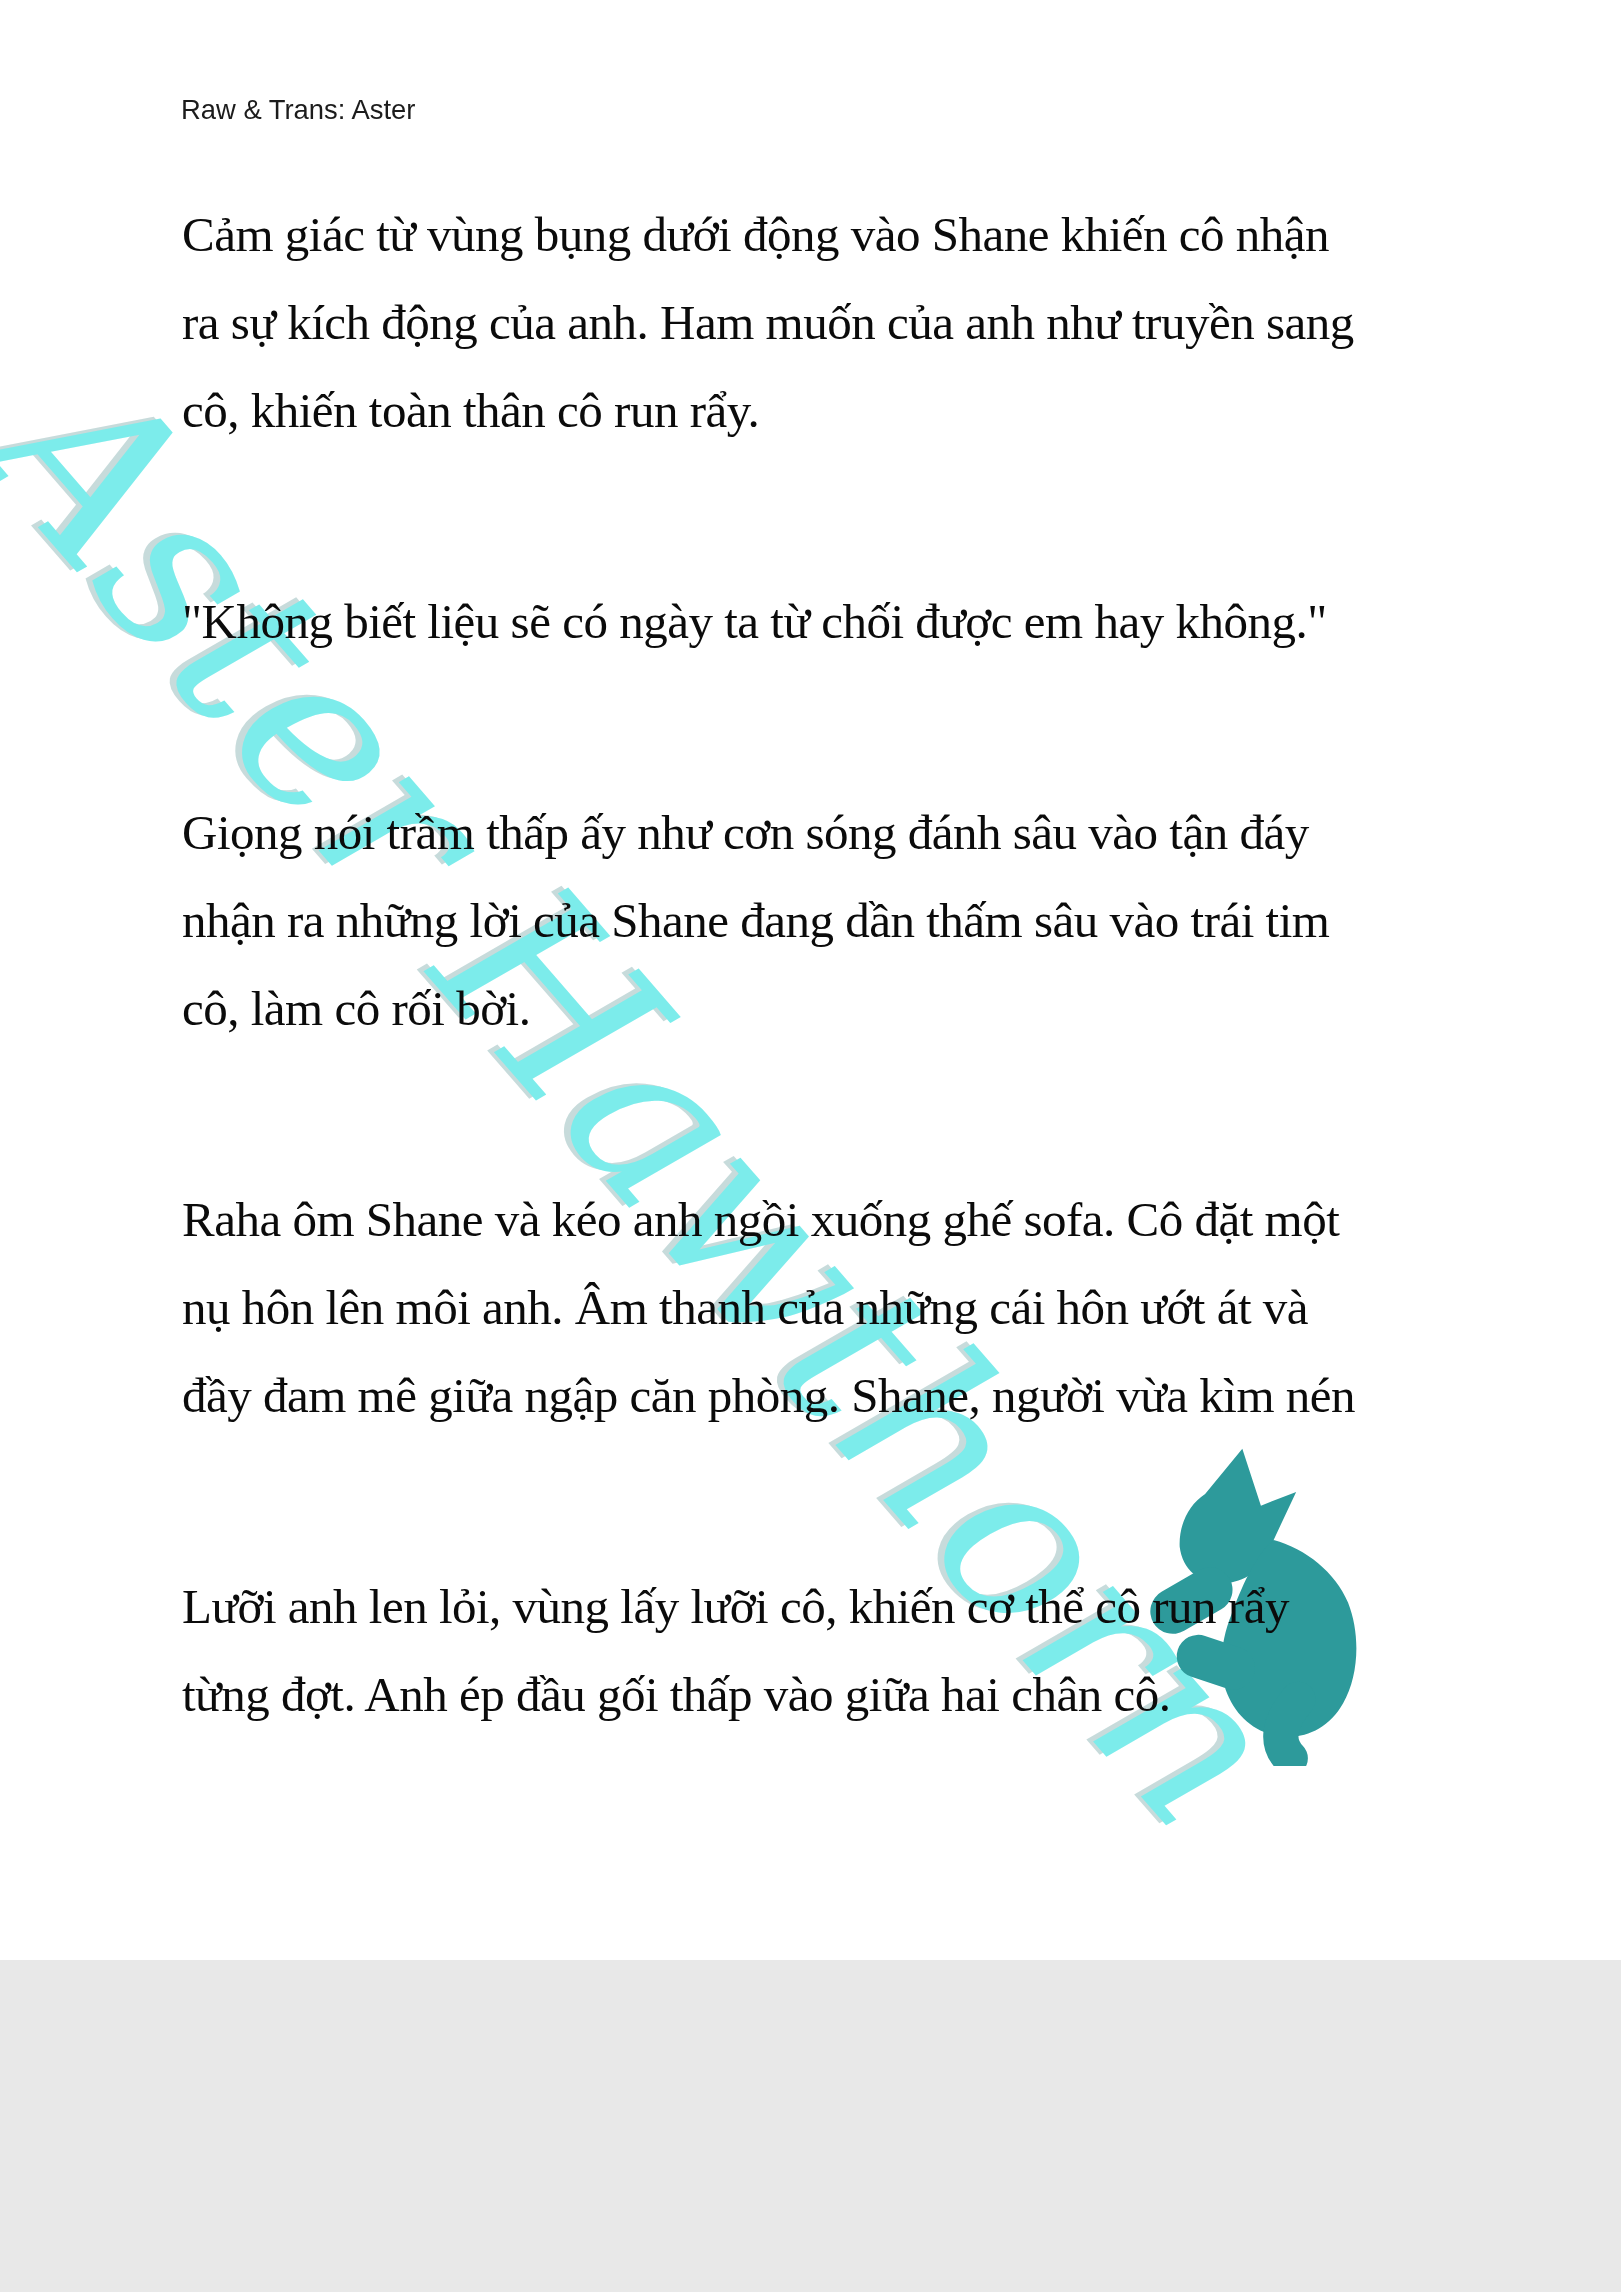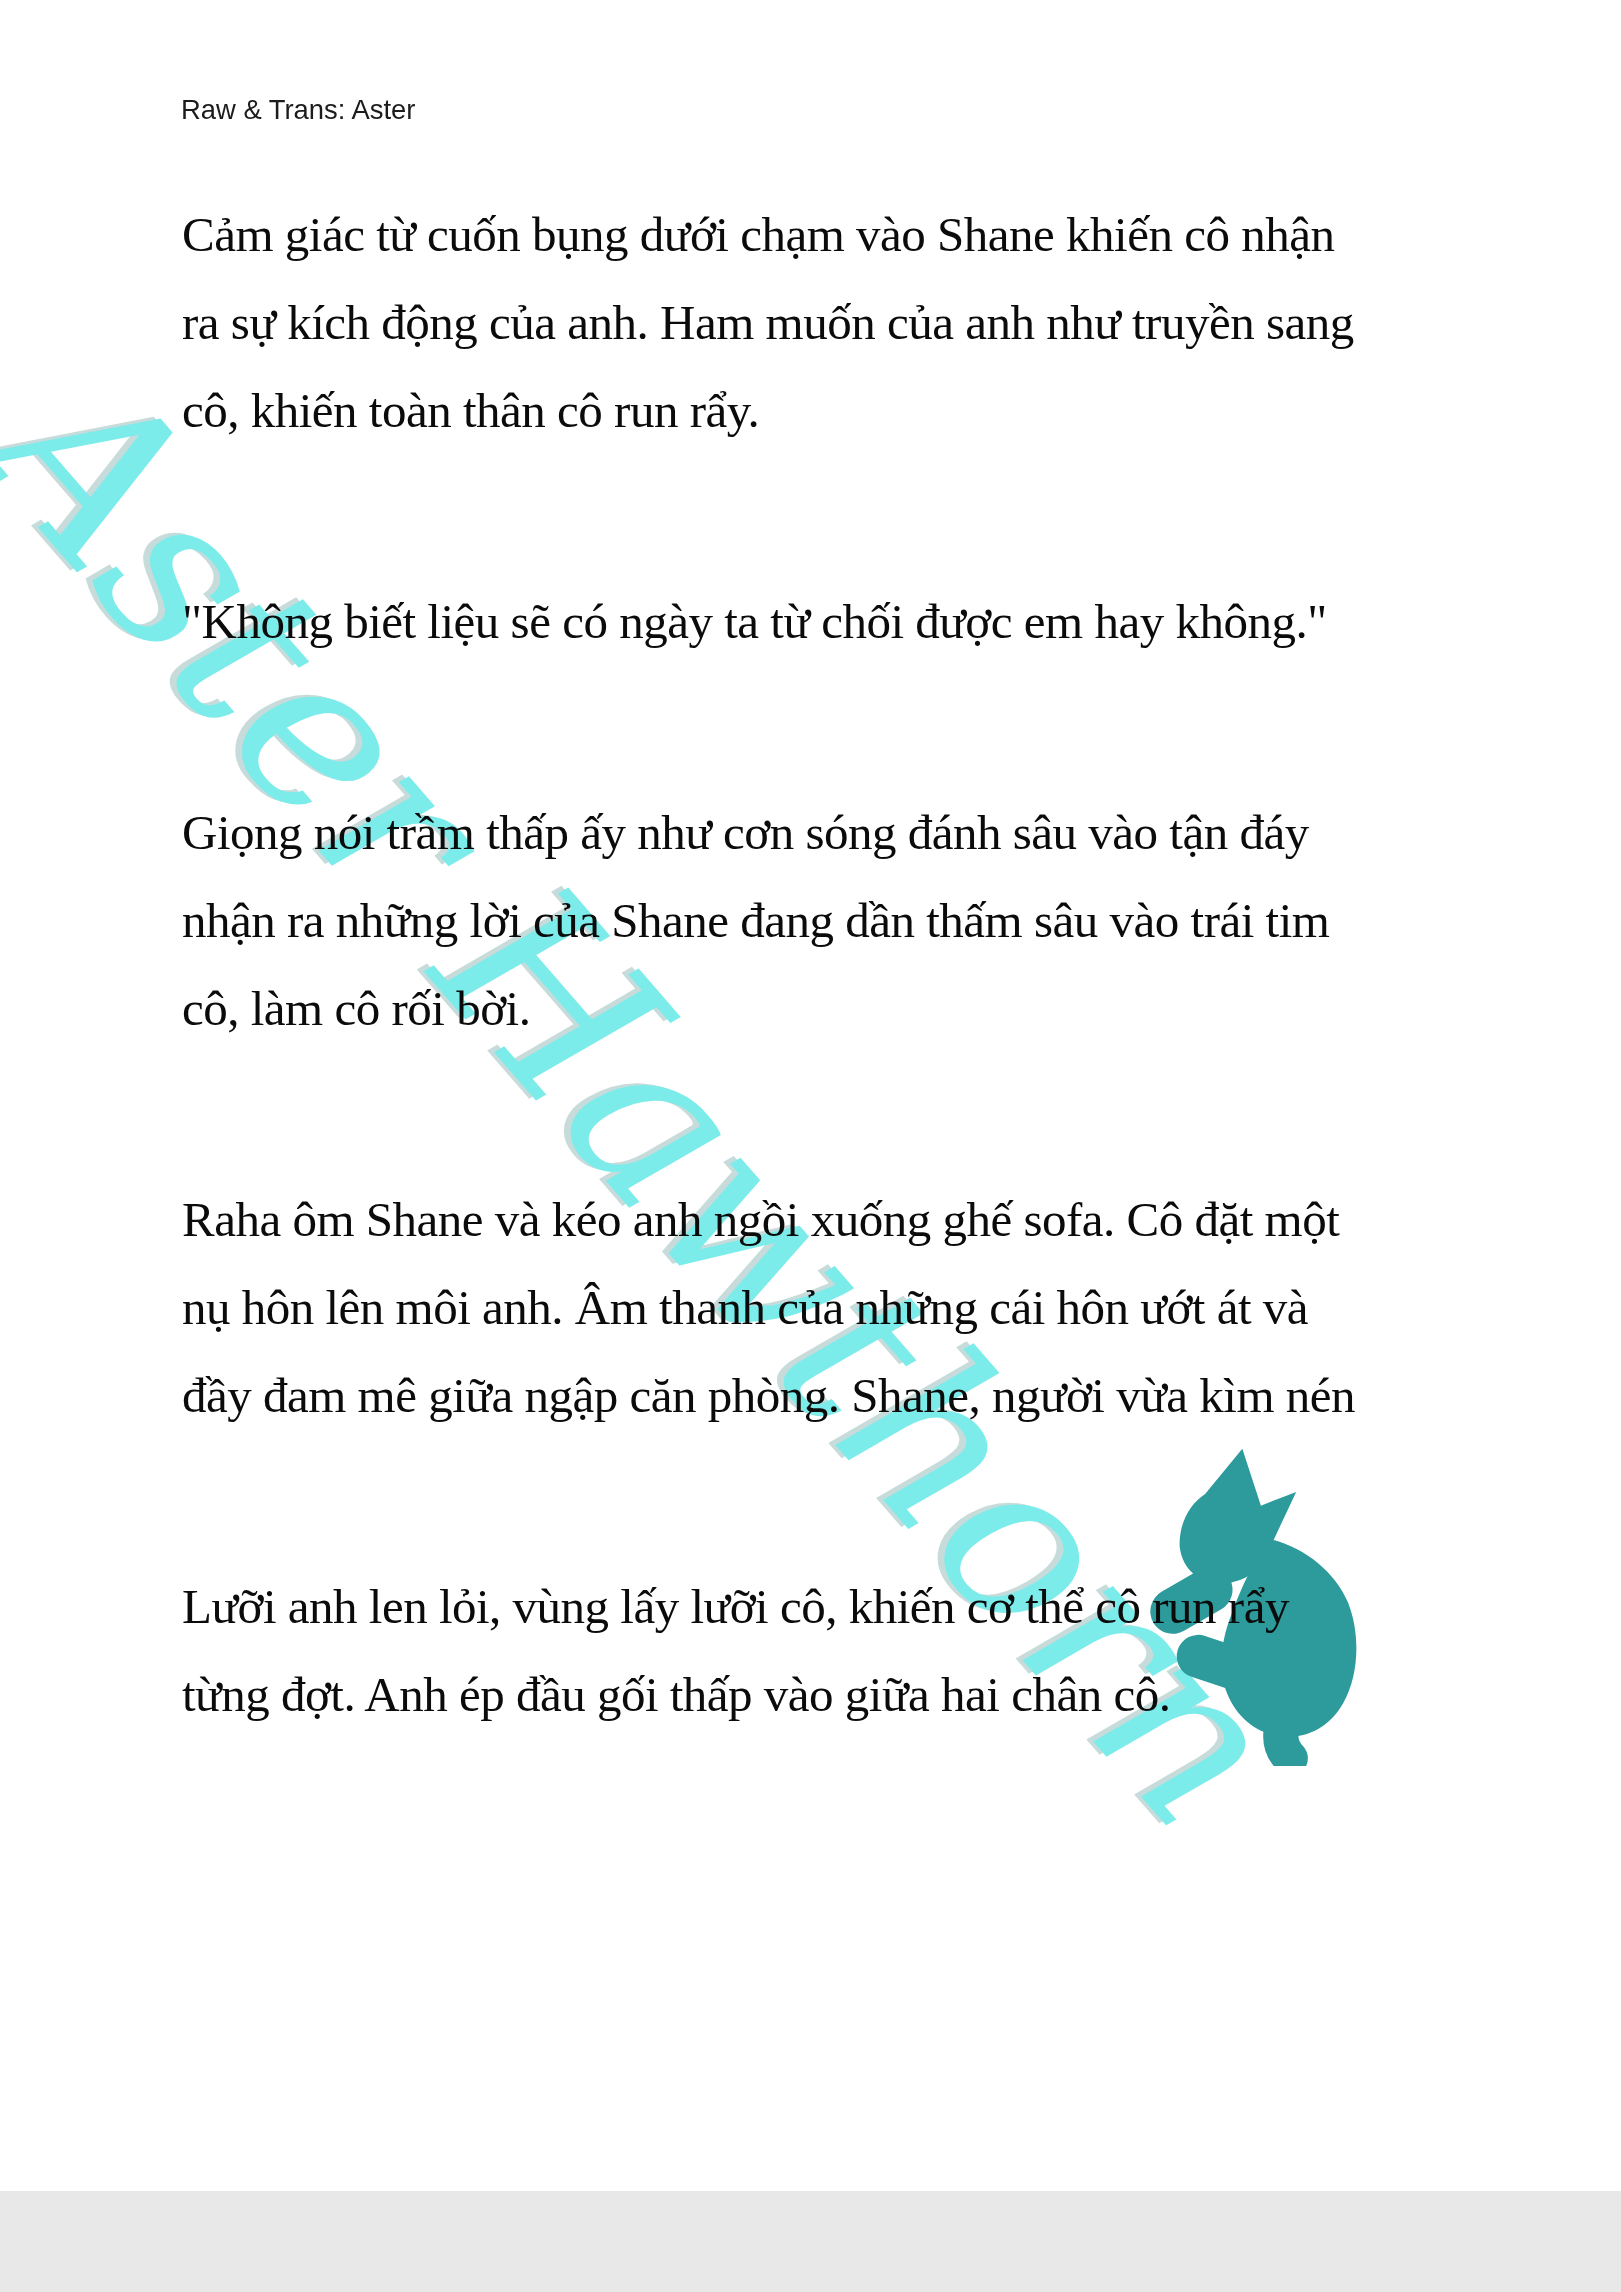--- a/index.html
+++ b/index.html
@@ -1,18 +1,18 @@
 <!DOCTYPE html>
 <html><head>
 <meta charset="utf-8">
 <style>
   html,body{margin:0;padding:0;background:#e8e8e8;}
   #page{
     position:relative;
-    width:1621px;height:2191px;
+    width:1621px;height:1960px;
     background:#ffffff;
     overflow:hidden;
     font-family:"Liberation Serif", serif;
   }
   .credit{
     position:absolute;
     left:181px;top:94px;
     font-family:"Liberation Sans", sans-serif;
     font-size:27.4px;
     color:#1c1c1c;
@@ -71,21 +71,21 @@
       <line x1="62" y1="150" x2="24" y2="172" stroke-width="46" stroke-linecap="round"></line>
 
       <line x1="86" y1="230" x2="50" y2="218" stroke-width="44" stroke-linecap="round"></line>
 
       <path d="M152,262 C130,288 130,308 144,322" fill="none" stroke-width="36" stroke-linecap="round"></path>
     </g>
   </svg>
 
   <div id="bodytext">
       <div class="para">
-        <div class="line">Cảm giác từ cuốn bụng dưới chạm vào Shane khiến cô nhận</div>
+        <div class="line">Cảm giác từ vùng bụng dưới động vào Shane khiến cô nhận</div>
         <div class="line">ra sự kích động của anh. Ham muốn của anh như truyền sang</div>
         <div class="line">cô, khiến toàn thân cô run rẩy.</div>
       </div>
       <div class="para">
         <div class="line">"Không biết liệu sẽ có ngày ta từ chối được em hay không."</div>
       </div>
       <div class="para">
         <div class="line">Giọng nói trầm thấp ấy như cơn sóng đánh sâu vào tận đáy</div>
         <div class="line">nhận ra những lời của Shane đang dần thấm sâu vào trái tim</div>
         <div class="line">cô, làm cô rối bời.</div>

